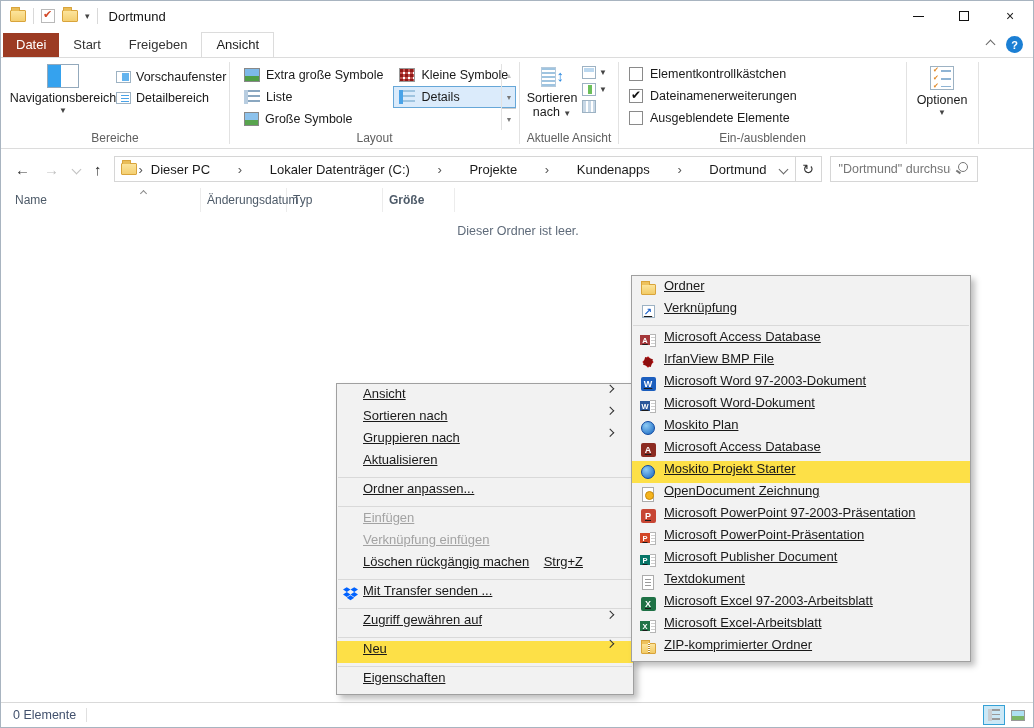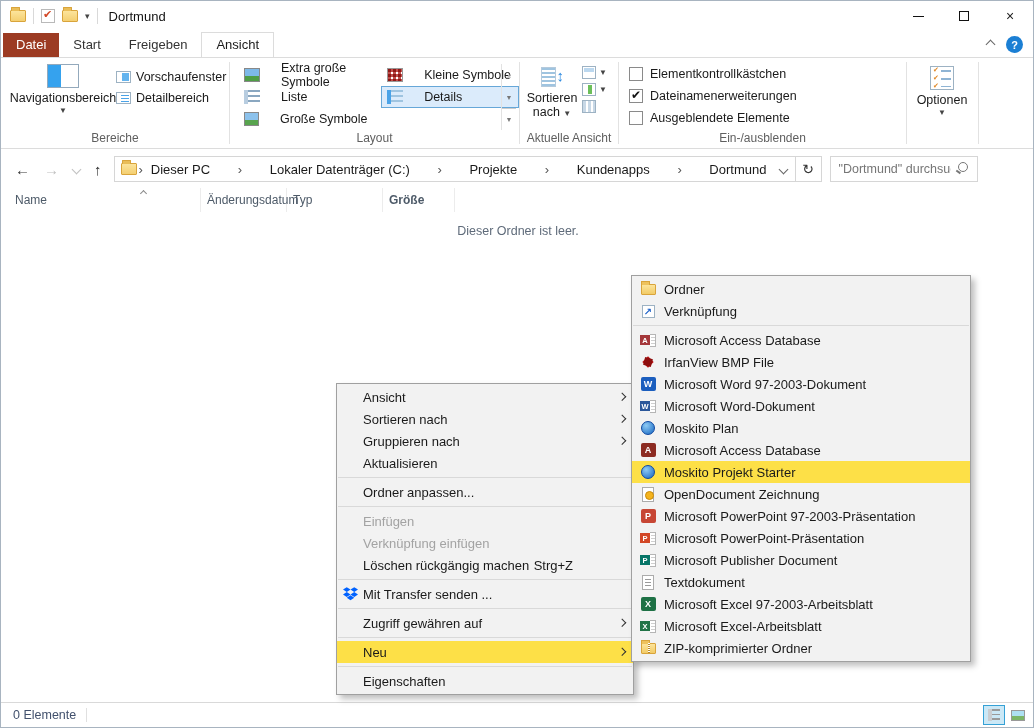--- a/index.html
+++ b/index.html
@@ -44,21 +44,21 @@
   .caret-dn { font-size:8px; color:#444; margin-top:1px; }
   .navpane-ic { width:32px; height:24px; border:1px solid #93a9bc; background:#fff; position:relative; }
   .navpane-ic::before { content:""; position:absolute; left:0; top:0; bottom:0; width:13px; background:#35a2ee; }
   .smallbtn { display:flex; align-items:center; gap:5px; font-size:12.5px; color:#1a1a1a; margin-bottom:7px; }
   .pane-ic { width:15px; height:12px; border:1px solid #9db2c3; background:#fff; position:relative; }
   .pane-ic.preview::after { content:""; position:absolute; right:1px; top:1px; bottom:1px; width:7px; background:#63b4ef; }
   .pane-ic.detail::after { content:""; position:absolute; right:1px; top:2px; width:8px; height:7px;
      background:repeating-linear-gradient(#4aa3e8 0 1px,transparent 1px 3px); }
   
   .gallery { position:absolute; left:8px; top:6px; display:grid; grid-template-rows:repeat(3,22px); grid-auto-flow:column; column-gap:2px; }
-  .gal-item { display:flex; align-items:center; gap:21px; padding:0 7px 0 5px; font-size:12.5px; color:#1a1a1a; border:1px solid transparent; }
+  .gal-item { display:flex; align-items:center; gap:6px; padding:0 7px 0 5px; font-size:12.5px; color:#1a1a1a; border:1px solid transparent; }
   .gal-item.selected { background:#dbebfb; border:1px solid #66a7d8; }
   .gicon { width:16px; height:14px; flex:none; position:relative; }
   .g-xl { background:linear-gradient(180deg,#7db9e8 55%,#4f9e46 55%); border:1px solid #888; }
   .g-lg { background:linear-gradient(180deg,#8cc2ec 60%,#58a44e 60%); border:1px solid #888; width:15px; }
   .g-md { background:conic-gradient(#c0504d 25%,#9bbb59 25% 50%,#4f81bd 50% 75%,#f2c050 75%); border:1px solid #999; }
   .g-sm { background:repeating-linear-gradient(90deg,#c0504d 0 3px,#fff 3px 5px),repeating-linear-gradient(#c0504d 0 3px,#fff 3px 5px); background-blend-mode:multiply; border:1px solid #999; }
   .g-list { background:repeating-linear-gradient(#8aa7c0 0 2px,transparent 2px 5px); border-left:4px solid #b8cde0; }
   .g-details { border-left:4px solid #4aa3e8; background:repeating-linear-gradient(#9fc4e0 0 2px,transparent 2px 5px); }
   .galscroll { position:absolute; display:flex; flex-direction:column; width:15px; border-left:1px solid #e2e2e2; }
   .gsbtn { height:22px; display:flex; align-items:center; justify-content:center; font-size:7px; color:#777; }
@@ -119,25 +119,25 @@
   .viewbtns { margin-left:auto; display:flex; gap:2px; padding-right:4px; }
   .vbtn { width:22px; height:20px; display:flex; align-items:center; justify-content:center; border:1px solid transparent; }
   .vbtn.active { background:#cbe8f6; border-color:#35a1d6; }
   .v-details { width:12px; height:12px; background:repeating-linear-gradient(#9a9a9a 0 1.5px,transparent 1.5px 4.5px); border-left:4px solid #c9cdd1; }
   .v-thumbs { width:14px; height:11px; border:1px solid #999; background:linear-gradient(180deg,#aee0f2 55%,#7cb668 55%); }
 
   
   .menu { position:absolute; background:#f2f2f2; border:1px solid #a0a0a0; box-shadow:4px 4px 6px rgba(0,0,0,.25); padding:2px 0; font-size:13px; }
   .menu-main { left:335px; top:382px; width:298px; z-index:20; }
   .menu-sub { left:630px; top:274px; width:340px; z-index:30; }
-  .mi { display:flex; align-items:center; height:22px; padding-right:4px; color:#1a1a1a; }
+  .mi { display:flex; height:22px; padding-right:16px; color:#1a1a1a;text-decoration:underline; }
   .mi .iconslot { width:26px; flex:none; display:flex; align-items:center; justify-content:center; }
   .menu-sub .mi .iconslot { width:32px; }
   .mi .milabel { flex:1; white-space:nowrap; overflow:hidden; }
-  .mi .shortcut { color:#1a1a1a; margin-right:42px; }
+  .mi .shortcut { color:#1a1a1a; margin-right:20px; }
   .mi .subarrow { width:14px; flex:none; display:flex; justify-content:center; }
   .mi .subarrow .chev { width:5.5px; height:5.5px; border-color:#333; border-width:1px; transform:rotate(-45deg); }
   .mi.disabled { color:#a3a3a3; }
   .mi.hl { background:#fde047; }
   .msep { height:1px; background:#d9d9d9; margin:3px 1px; }
 
   
   .icn { width:16px; height:15px; position:relative; display:inline-flex; align-items:center; justify-content:center; flex:none; }
   .ifolder { width:15px; height:11px; background:linear-gradient(#fce49c,#f2cb66); border:1px solid #d9a43b; border-radius:1px; position:relative; }
   .ifolder::before { content:""; position:absolute; top:-4px; left:-1px; width:7px; height:3px; background:#eec25d; border:1px solid #d9a43b; border-bottom:none; }

